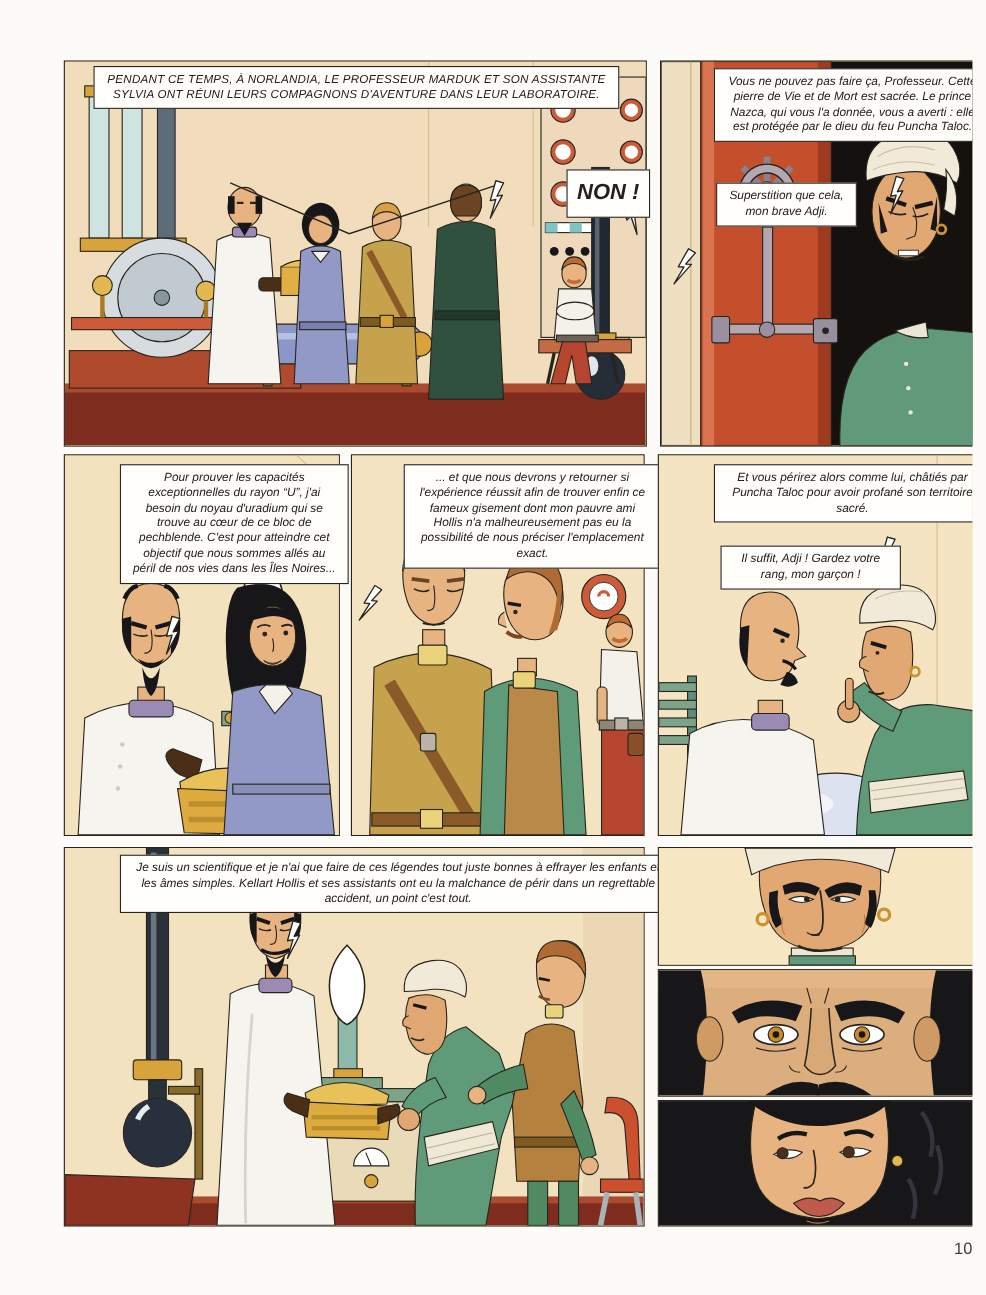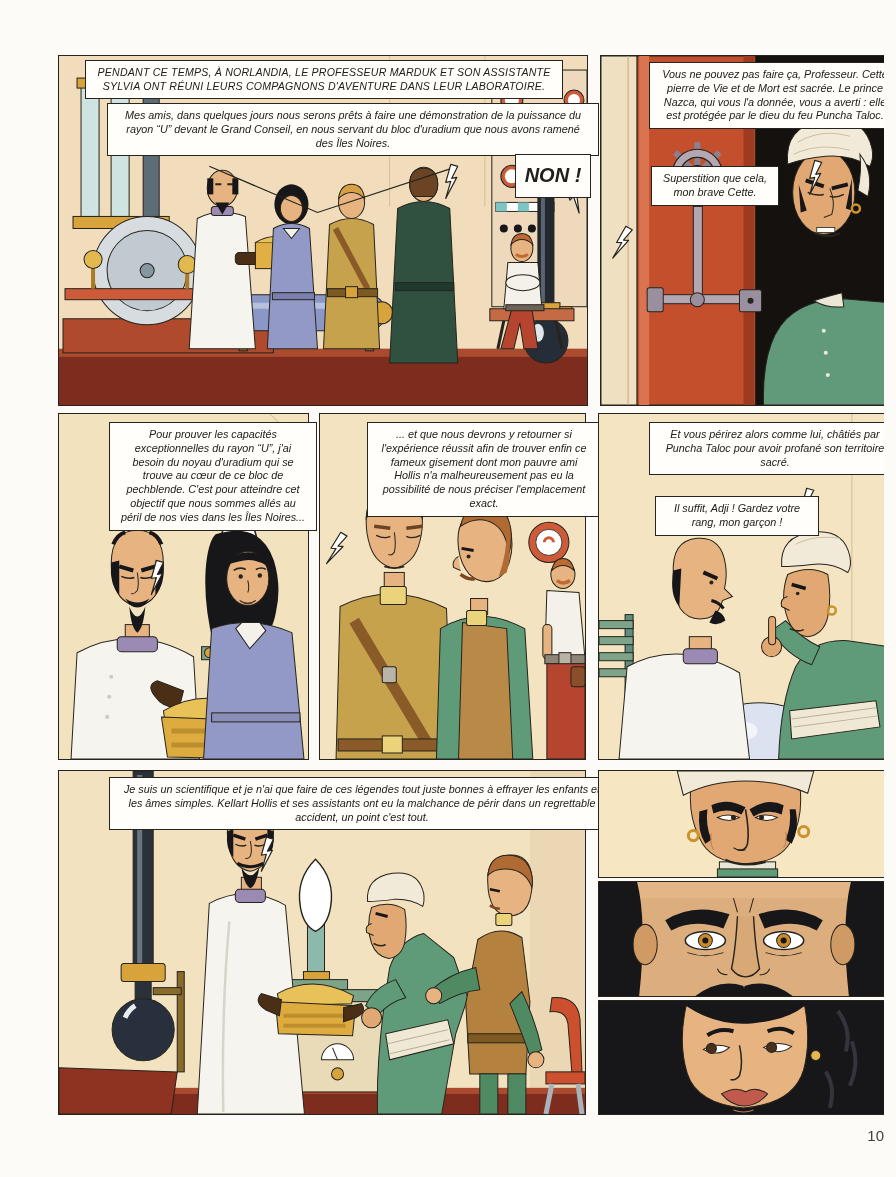--- a/index.html
+++ b/index.html
@@ -129,21 +129,20 @@
         <rect x="446" y="248" width="38" height="6" fill="#6e6256" stroke="#26241d"></rect>
         <ellipse cx="462" cy="192" rx="11" ry="13" fill="#e7b381" stroke="#26241d"></ellipse>
         <path d="M451,188 q2,-11 11,-11 q9,0 11,11 q-5,-5 -11,-5 q-6,0 -11,5 Z" fill="#c06a33" stroke="#26241d"></path>
         <path d="M456,198 q6,4 12,0" stroke="#c06a33" stroke-width="3" fill="none"></path>
       </g>
       <path d="M150,110 L258,156 L398,110" fill="none" stroke="#26241d" stroke-width="1.2"></path>
       <use href="#bolt" transform="translate(384,108)"></use>
       <use href="#bolt" transform="translate(498,130) rotate(-35)"></use>
     </svg>
     <div class="caption" style="left:26px;top:4px;width:478px">PENDANT CE TEMPS, À NORLANDIA, LE PROFESSEUR MARDUK ET SON ASSISTANTE SYLVIA ONT RÉUNI LEURS COMPAGNONS D'AVENTURE DANS LEUR LABORATOIRE.</div>
-    <div class="bubble" style="left:8px;top:47px;width:492px">Mes amis, dans quelques jours nous serons prêts à faire une démonstration de la puissance du rayon “U” devant le Grand Conseil, en nous servant du bloc d'uradium que nous avons ramené des Îles Noires.</div>
     <div class="bubble shout" style="left:416px;top:98px;width:76px">NON !</div>
   </div>
 
   <div class="panel" style="left:600px;top:55px;width:290px;height:351px">
     <svg viewBox="0 0 287 348" preserveAspectRatio="none">
       <rect width="287" height="348" fill="#14110e"></rect>
       <rect x="0" y="0" width="36" height="348" fill="#efe0c2" stroke="#26241d"></rect>
       <line x1="27" y1="0" x2="27" y2="348" stroke="#c9a97c"></line>
       <g>
         <rect x="36" y="0" width="118" height="348" fill="#c34f2d" stroke="#26241d"></rect>
@@ -184,21 +183,21 @@
         <path d="M206,136 q8,4 16,2 M242,138 q-8,4 -14,2" stroke="#26241d" stroke-width="1.5" fill="none"></path>
         <path d="M228,132 q6,14 2,26 l-8,3" stroke="#26241d" fill="none"></path>
         <rect x="215" y="171" width="18" height="5" fill="#fff" stroke="#26241d" stroke-width=".8"></rect>
         <path d="M212,176 q12,7 26,1" stroke="#26241d" stroke-width="2" fill="none"></path>
         <circle cx="254" cy="152" r="4" fill="none" stroke="#c9932e" stroke-width="2.5"></circle>
       </g>
       <use href="#bolt" transform="translate(206,104)"></use>
       <use href="#bolt" transform="translate(18,168) rotate(14)"></use>
     </svg>
     <div class="bubble" style="left:8px;top:6px;width:252px">Vous ne pouvez pas faire ça, Professeur. Cette pierre de Vie et de Mort est sacrée. Le prince Nazca, qui vous l'a donnée, vous a averti : elle est protégée par le dieu du feu Puncha Taloc.</div>
-    <div class="bubble" style="left:10px;top:110px;width:128px">Superstition que cela, mon brave Cette.</div>
+    <div class="bubble" style="left:10px;top:110px;width:128px">Superstition que cela, mon brave Adji.</div>
   </div>
 
   <div class="panel" style="left:319px;top:413px;width:267px;height:347px">
     <svg viewBox="0 0 264 344" preserveAspectRatio="none">
       <rect width="264" height="344" fill="#f4e3c0"></rect>
       <g>
         <circle cx="190" cy="36" r="24" fill="#cd5a38" stroke="#26241d"></circle>
           <circle cx="190" cy="36" r="16" fill="#fff" stroke="#26241d" stroke-width=".8"></circle>
         <path d="M182,36 a8,8 0 0 1 16,0 l-4,0 a4,4 0 0 0 -8,0 Z" fill="#cd5a38"></path>
         <rect x="162" y="74" width="66" height="11" fill="#fff" stroke="#26241d"></rect>

